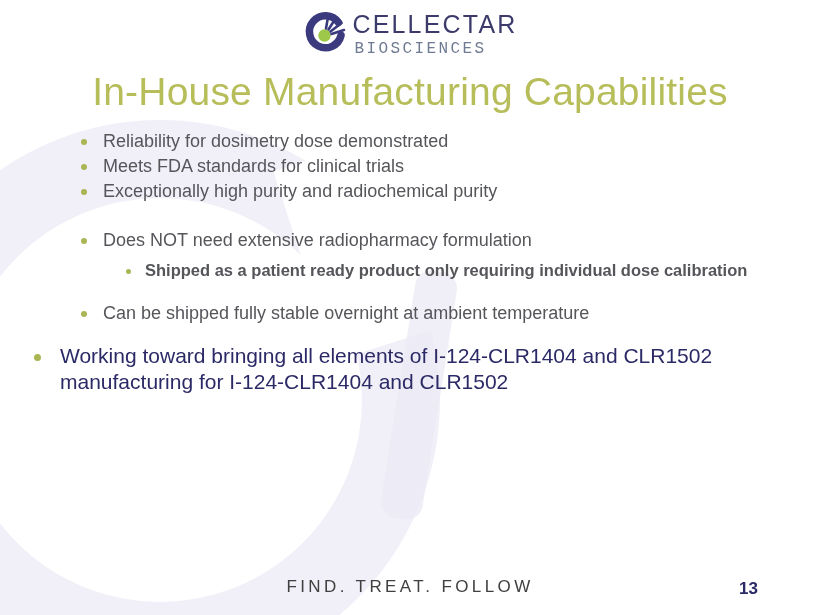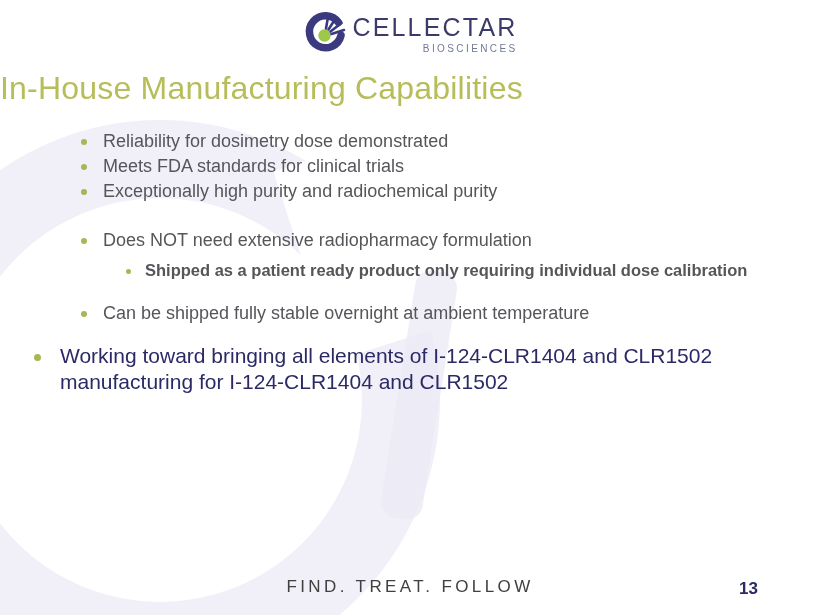--- a/index.html
+++ b/index.html
@@ -71,48 +71,49 @@
   .logo-mark {
     width: 48px;
     height: 48px;
     position: relative;
     flex: 0 0 auto;
   }
   .logo-text-block {
     margin-left: 2px;
     display: flex;
     flex-direction: column;
-    align-items: flex-end;
+    align-items: flex-start;
     justify-content: center;
   }
   .logo-name {
     font-size: 25px;
     letter-spacing: 2.2px;
     color: #3c3a6b;
     line-height: 1.0;
     font-weight: 400;
   }
   .logo-sub {
-    font-size: 10px;
+    font-size: 16px;
     letter-spacing: 2.4px;
     color: #6f7a93;
     line-height: 1.0;
     margin-top: 4px;
-    margin-left: 12px;
+    margin-left: 2px;
     font-weight: 400;
+    font-family: Liberation Mono, monospace;
   }
 
   
   .slide-title {
     position: absolute;
     left: 0;
     right: 0;
     top: 70px;
-    text-align: left;
-    font-size: 32px;
+    text-align: center;
+    font-size: 39px;
     color: #b6bd59;
     font-weight: 400;
     letter-spacing: 0.2px;
     z-index: 5;
   }
 
   
   .body {
     position: absolute;
     left: 34px;

